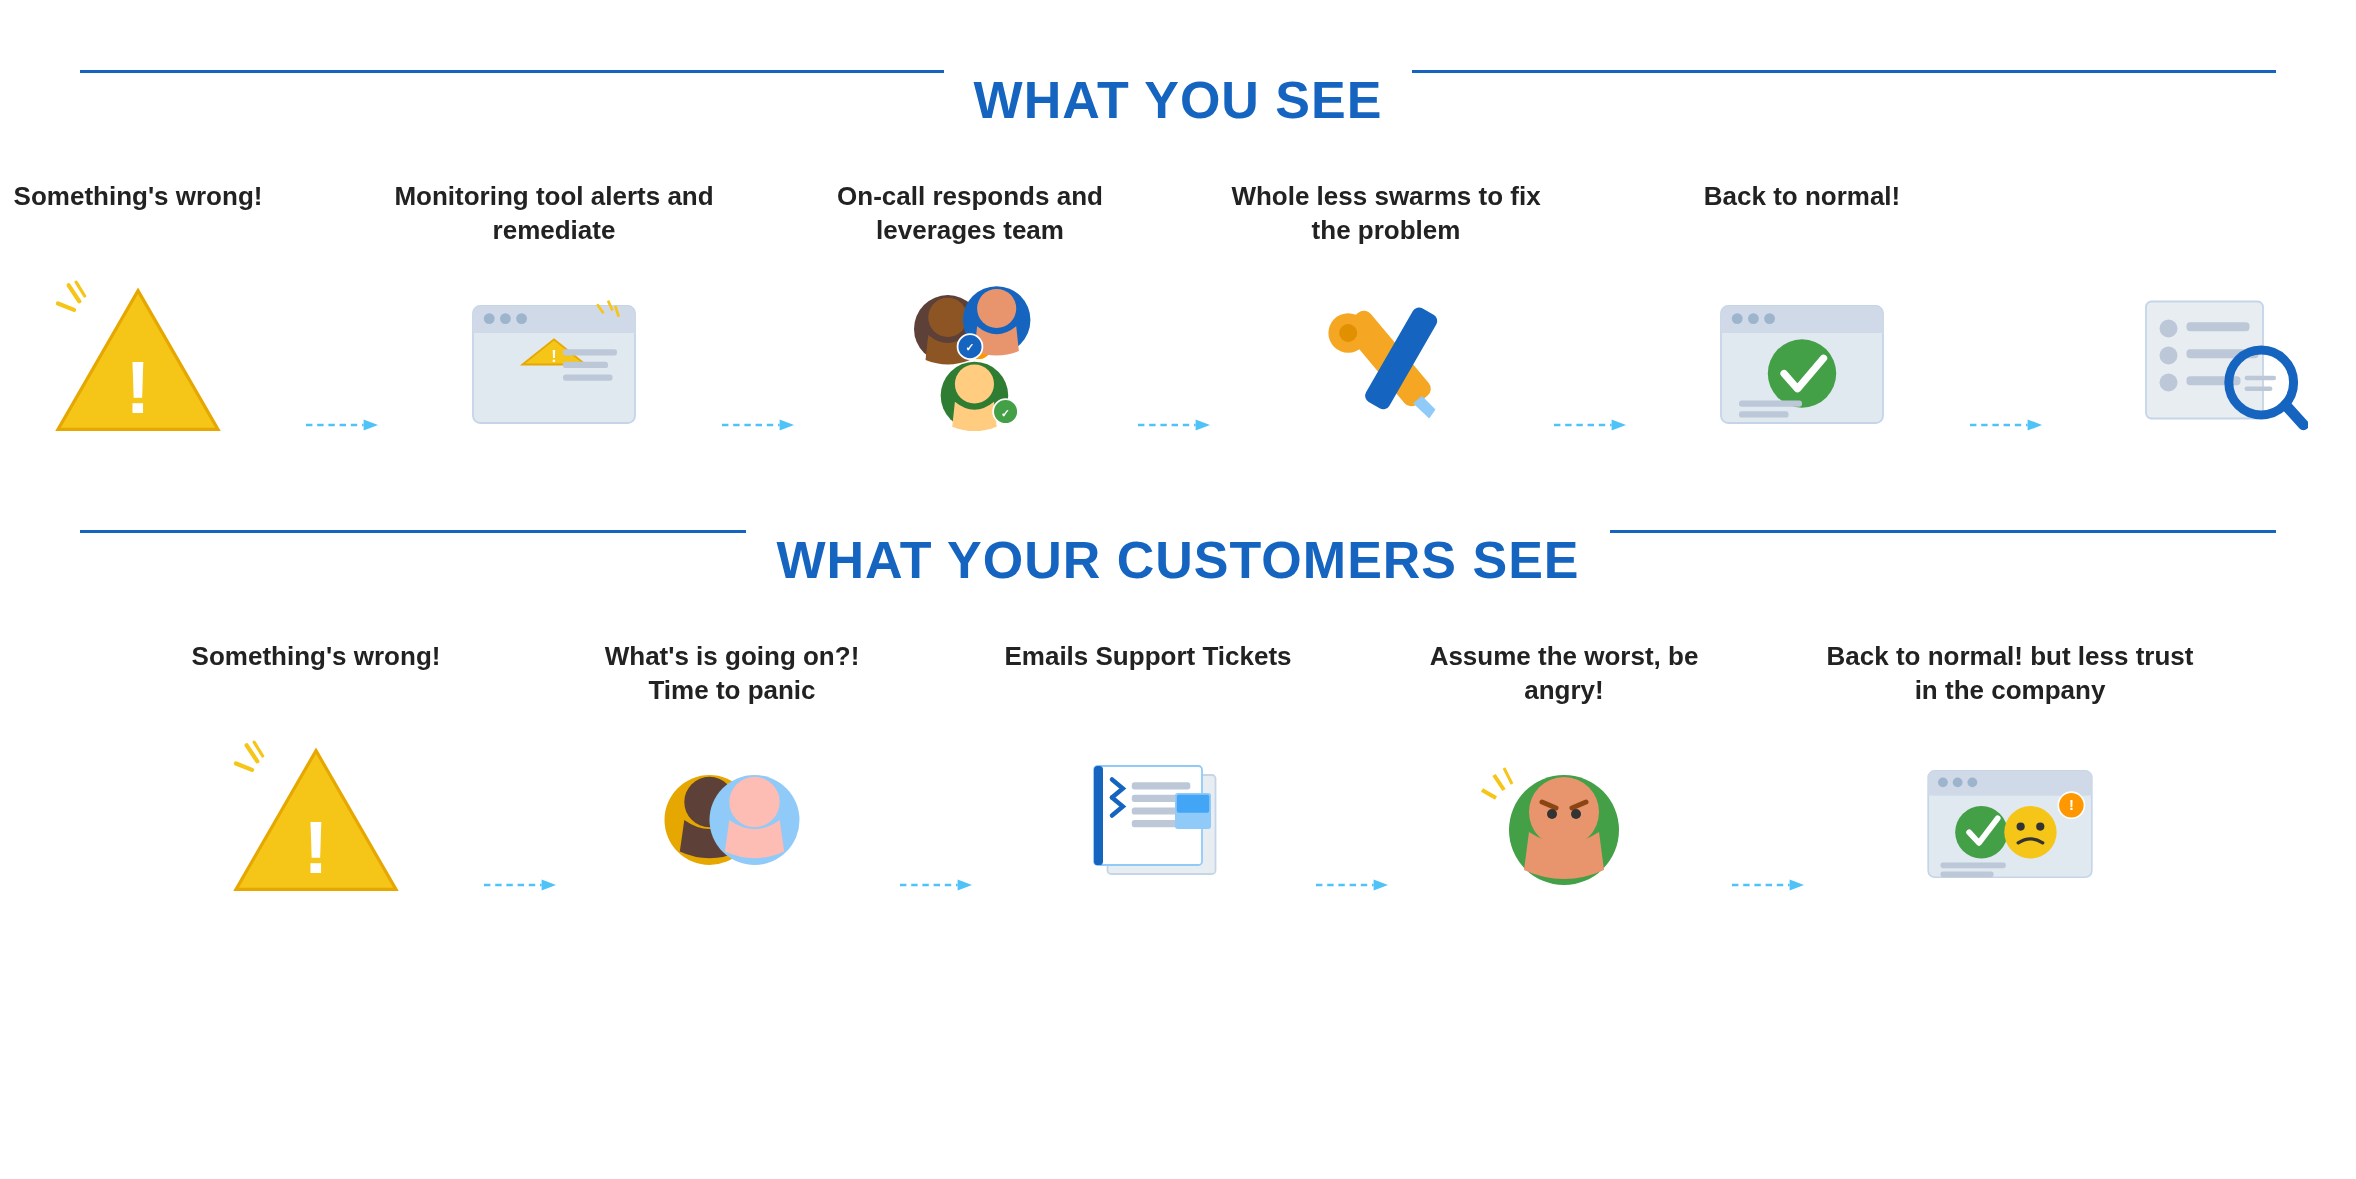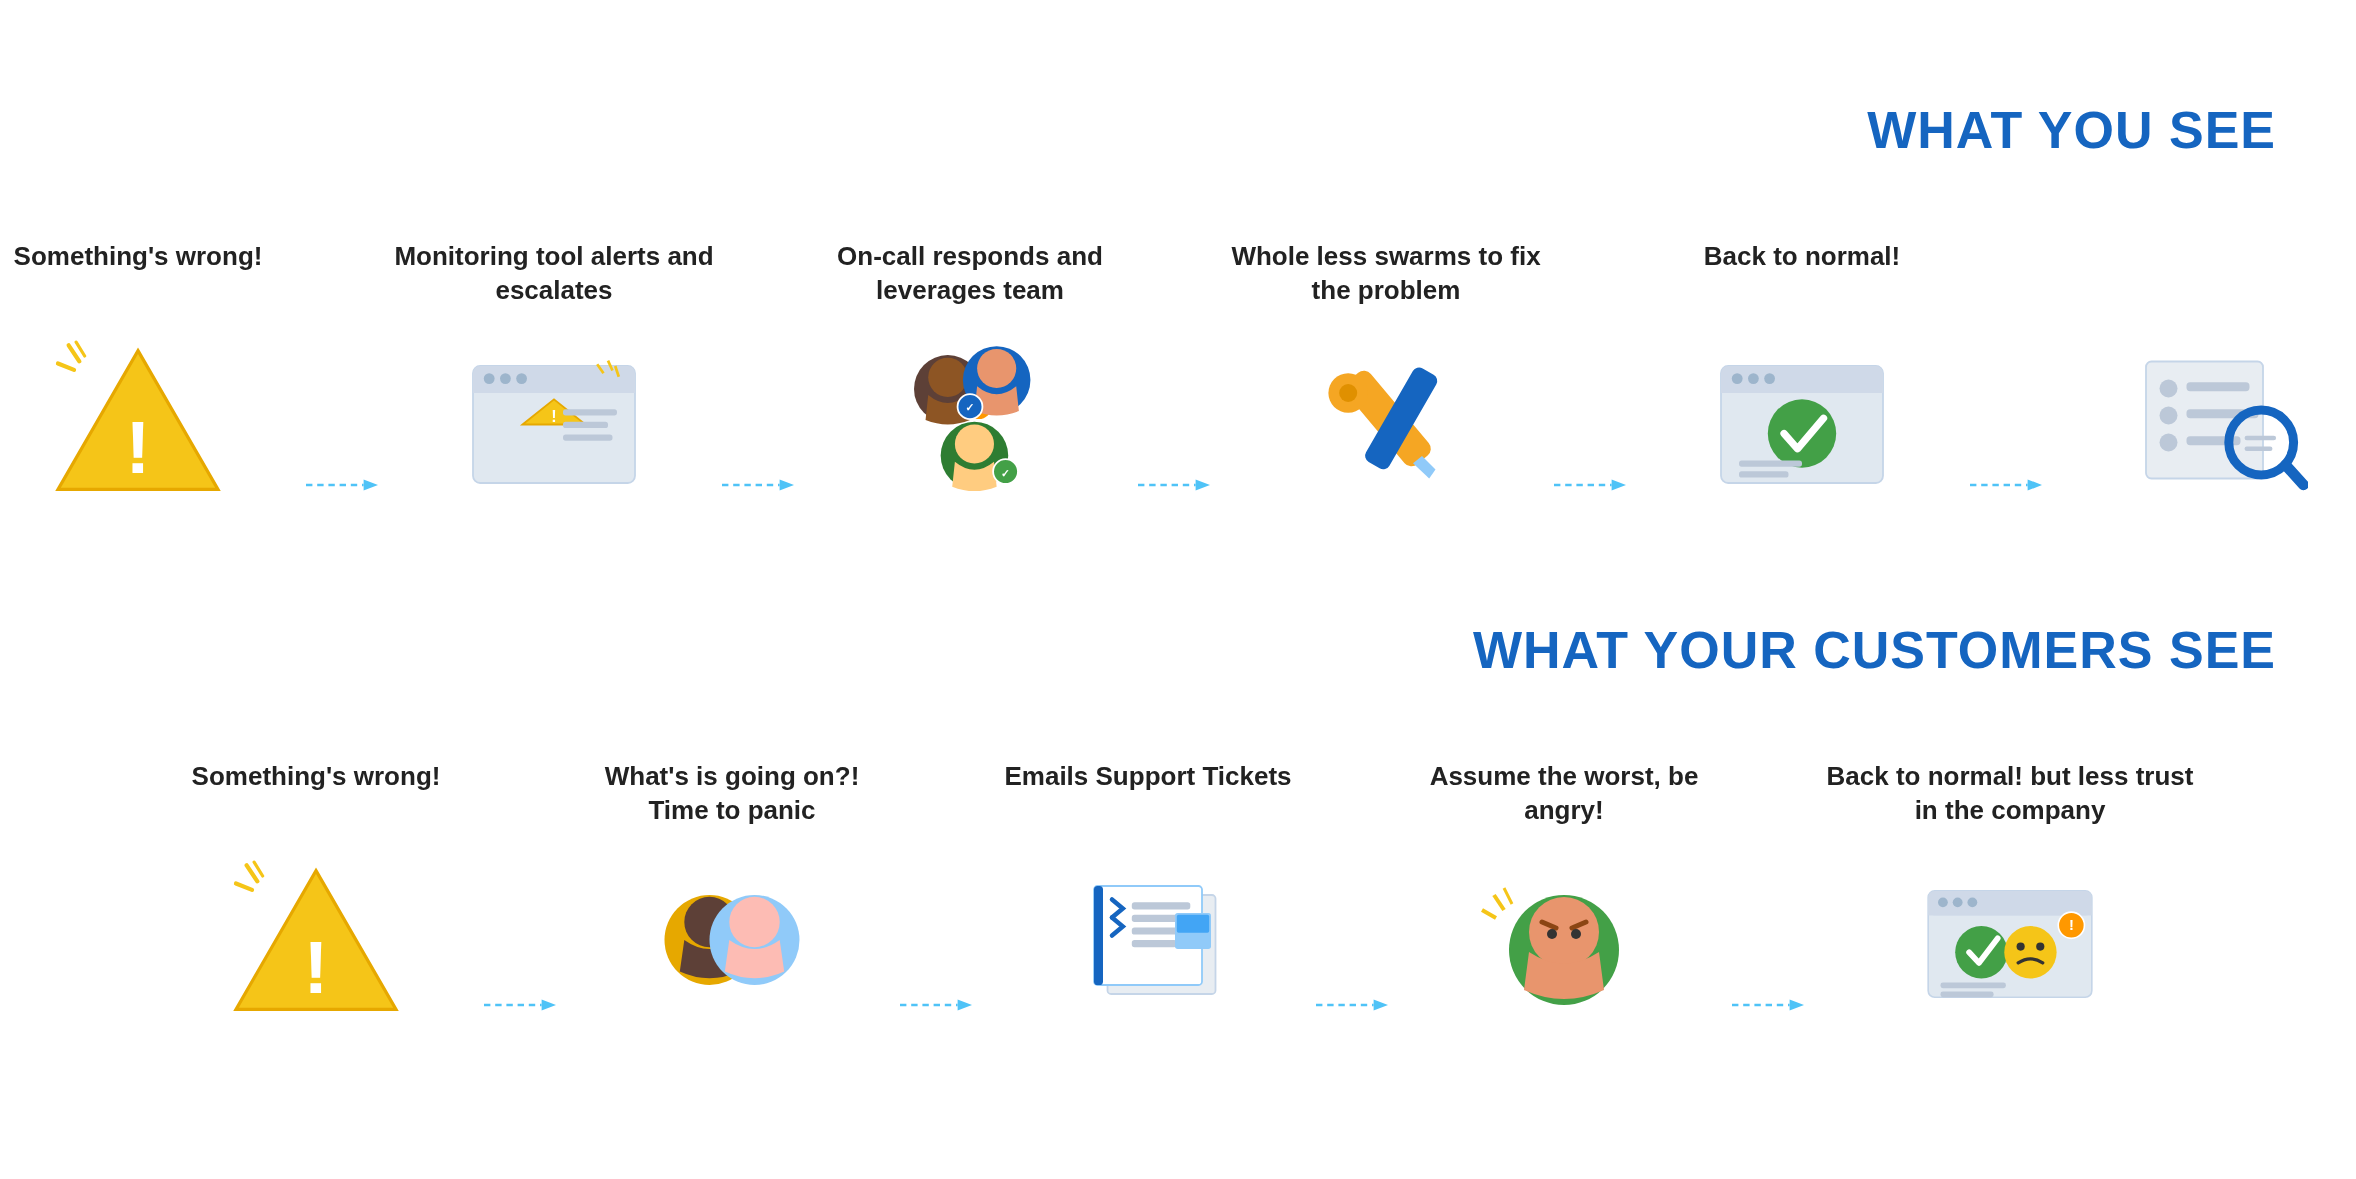--- a/index.html
+++ b/index.html
@@ -12,25 +12,24 @@
     }
 
     .page-container {
       width: 2356px;
       padding: 40px 80px;
     }
 
     
     .section-header {
       display: flex;
-      align-items: flex-end;
+      align-items: flex-start;
       justify-content: center;
       gap: 30px;
       margin-bottom: 50px;
-      flex-direction: column;
     }
 
     .section-header .line {
       flex: 1;
       height: 3px;
       background: #1565C0;
     }
 
     .section-title {
       font-size: 52px;
@@ -133,21 +132,21 @@
       </div>
 
       <div class="arrow-connector">
         <svg viewBox="0 0 100 30" width="100" height="30">
           <line x1="0" y1="15" x2="72" y2="15" stroke="#4FC3F7" stroke-width="3" stroke-dasharray="8,6"></line>
           <polygon points="72,8 90,15 72,22" fill="#4FC3F7"></polygon>
         </svg>
       </div>
 
       <div class="flow-item">
-        <div class="label">Monitoring tool alerts and escalates</div>
+        <div class="label">Monitoring tool alerts and remediate</div>
         <div class="flow-icon">
           <svg viewBox="0 0 200 160" class="icon-svg">
 
             <rect x="10" y="20" width="180" height="130" rx="8" fill="#E0E8F0" stroke="#C5D5E8" stroke-width="2"></rect>
             <rect x="10" y="20" width="180" height="30" rx="8" fill="#CFD9E8"></rect>
             <rect x="10" y="38" width="180" height="12" fill="#CFD9E8"></rect>
 
             <circle cx="28" cy="34" r="6" fill="#9DB5CC"></circle>
             <circle cx="46" cy="34" r="6" fill="#9DB5CC"></circle>
             <circle cx="64" cy="34" r="6" fill="#9DB5CC"></circle>

